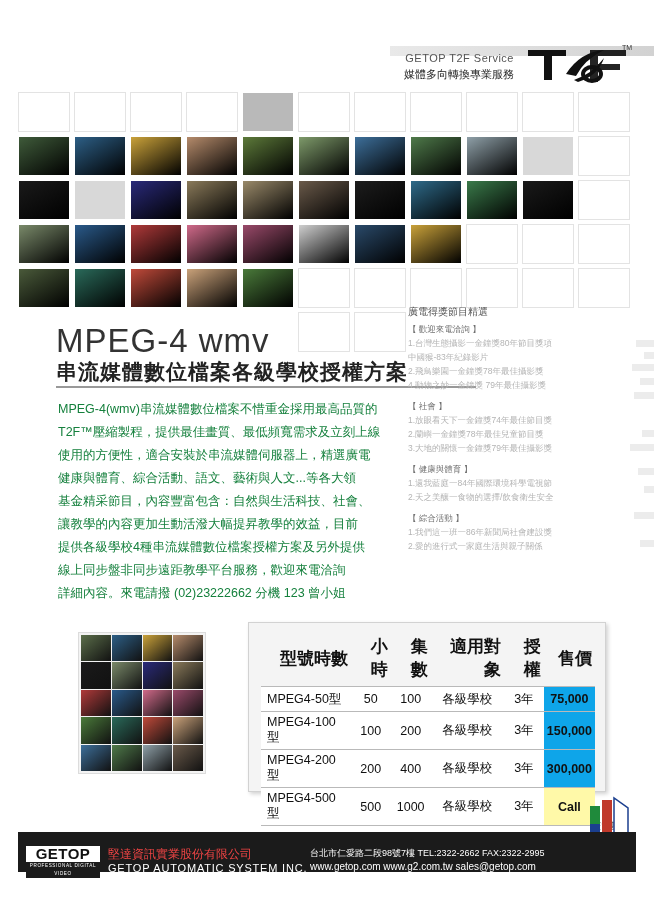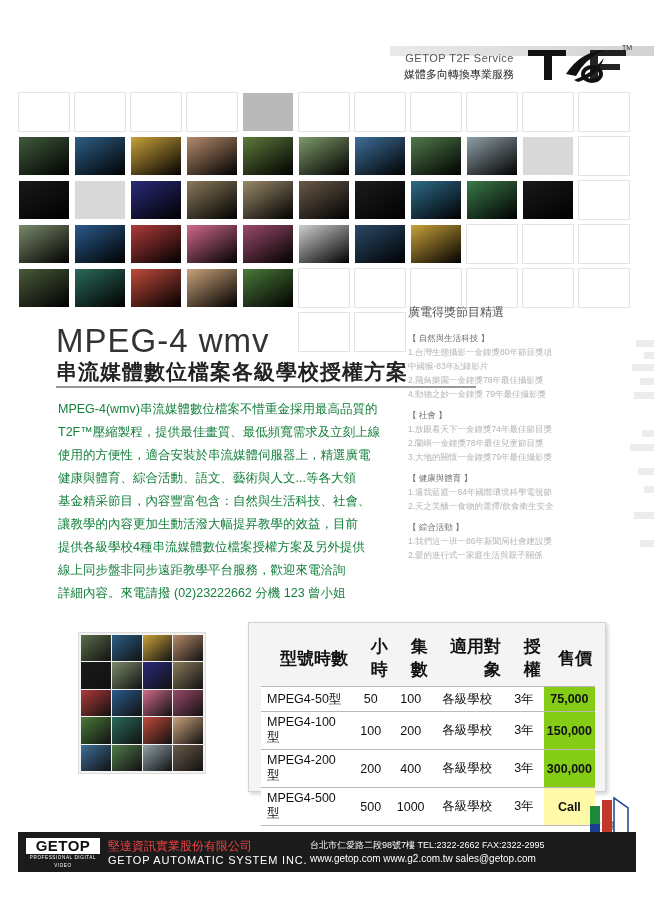--- a/index.html
+++ b/index.html
@@ -73,21 +73,21 @@
     font-size:12.5px; line-height:23px; color:#15803d;
   }
   #body-copy p { margin:0; }
 
   
   #awards {
     position:absolute; left:408px; top:305px; width:218px;
     font-size:8.5px; line-height:14px; color:#9b9b9b;
   }
   #awards .awards-title {
-    color:#555; font-size:12px; margin-bottom:12px;font-family:Liberation Serif, serif;
+    color:#555; font-size:10px; margin-bottom:3px;font-family:Liberation Serif, serif;
   }
   #awards .grp { margin-bottom:7px; }
   #awards .grp-h { color:#6f6f6f; }
   #awards .itm { color:#b4b4b4; }
 
   
   .rbar { position:absolute; right:0; background:#ececec; height:7px; }
 
   
   #thumbs {
@@ -120,34 +120,34 @@
     font-size:17px;
   }
   #price-table td {
     padding:3px 3px;
     text-align:center;
     border-top:1px solid #b9b9b9;
     background:#ffffff;
     height:25px;
   }
   #price-table td.model { text-align:left; padding-left:6px; }
-  #price-table td.price { background:#84cc16; font-weight:bold; }
+  #price-table td.price { background:#0ea5e9; font-weight:bold; }
   #price-table td.callcell { background:#fff9a8; font-weight:bold; }
   #price-table tr:last-child td { border-bottom:1px solid #b9b9b9; }
 
   
   #gbase-label {
     position:absolute; right:26px; top:820px;
     font-size:9px; color:#333;
   }
   #footer {
     position:absolute; left:18px; top:832px; width:618px; height:40px;
     background:#1b1b1b;
   }
-  #footer-inner { position:relative; width:100%; height:100%; color:#fff; }
+  #footer-inner { position:relative; width:100%; height:100%; color:#fff;margin-top:8px; }
   #getop-badge {
     position:absolute; left:8px; top:6px; width:74px; height:27px;
     background:#ffffff;
   }
   #getop-badge .g1 {
     font-size:15px; font-weight:bold; color:#111; text-align:center;
     line-height:16px; letter-spacing:0.5px;
   }
   #getop-badge .g2 {
     font-size:4.6px; color:#fff; background:#1b1b1b; text-align:center;
@@ -277,21 +277,21 @@
     <p>讓教學的內容更加生動活潑大幅提昇教學的效益，目前</p>
     <p>提供各級學校4種串流媒體數位檔案授權方案及另外提供</p>
     <p>線上同步盤非同步遠距教學平台服務，歡迎來電洽詢</p>
     <p>詳細內容。來電請撥  (02)23222662  分機  123  曾小姐</p>
   </div>
 
 <div id="awards">
   <div class="awards-title">廣電得獎節目精選</div>
   <div id="awards-groups">
       <div class="grp">
-        <div class="grp-h">【 自然與生活科技 】</div>
+        <div class="grp-h">【 歡迎來電洽詢 】</div>
         <div class="itm">1.台灣生態攝影一金鐘獎80年節目獎項</div>
         <div class="itm">中國猴-83年紀錄影片</div>
         <div class="itm">2.飛鳥樂園一金鐘獎78年最佳攝影獎</div>
         <div class="itm">4.動物之妙一金鐘獎 79年最佳攝影獎</div>
       </div>
       <div class="grp">
         <div class="grp-h">【 社會 】</div>
         <div class="itm">1.放眼看天下一金鐘獎74年最佳節目獎</div>
         <div class="itm">2.蘭嶼一金鐘獎78年最佳兒童節目獎</div>
         <div class="itm">3.大地的關懷一金鐘獎79年最佳攝影獎</div>

